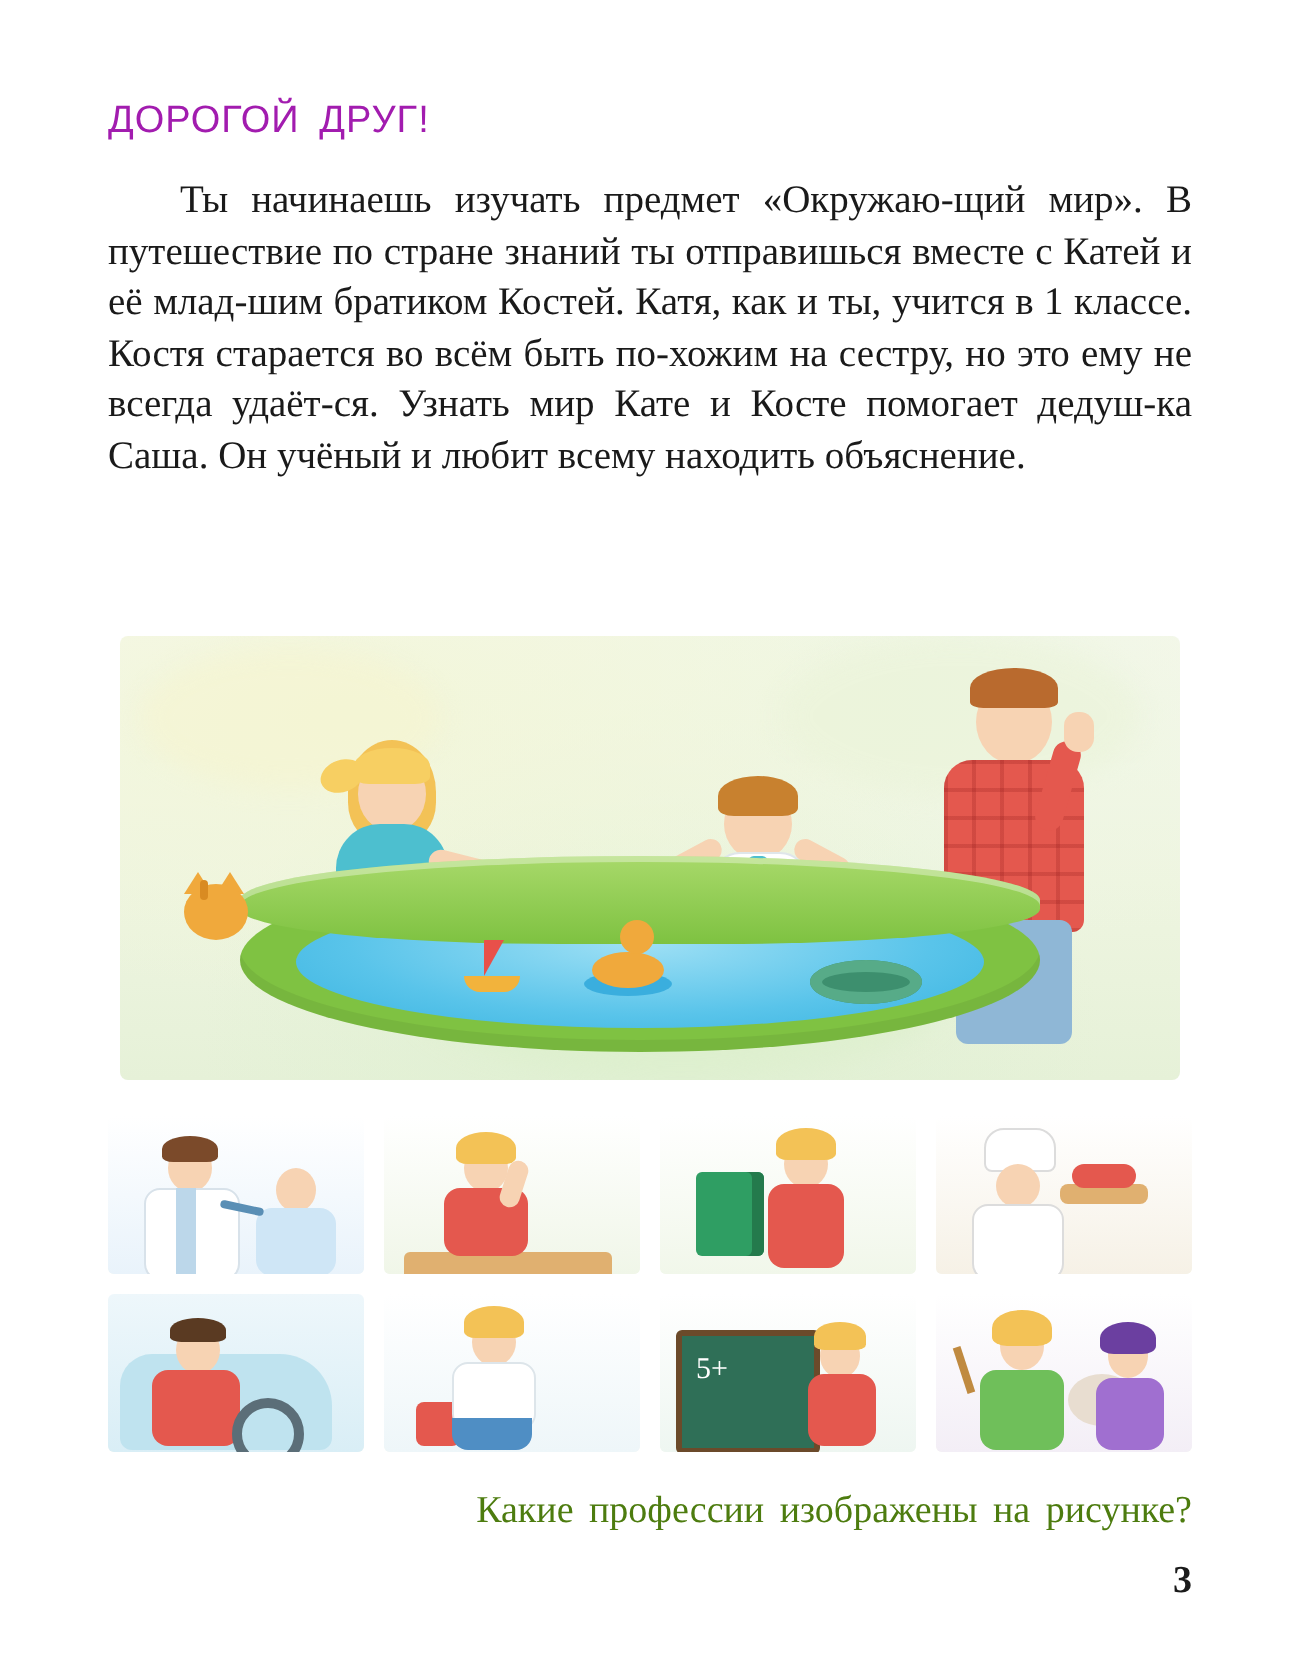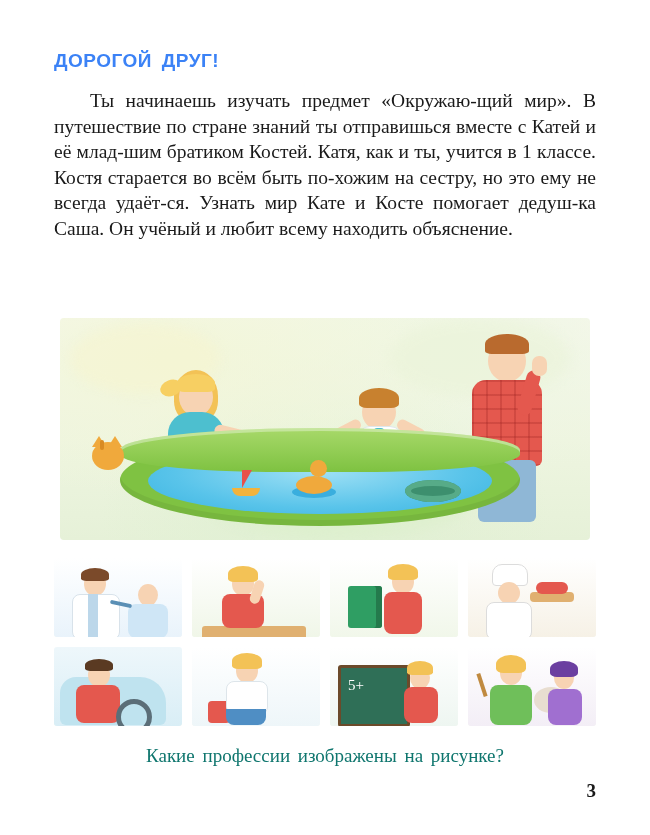--- a/index.html
+++ b/index.html
@@ -17,47 +17,47 @@
   .page {
     position: absolute;
     inset: 0;
     padding: 0;
   }
   .heading {
     position: absolute;
     left: 54px;
     top: 50px;
     font-family: "Liberation Sans", sans-serif;
-    font-weight: bold;
+    font-weight: normal;
     font-size: 19px;
     letter-spacing: 0.5px;
-    color: #3b82f6;
+    color: #a21caf;
     word-spacing: 4px;
   }
   .intro {
     position: absolute;
     left: 54px;
     top: 88px;
     width: 542px;
     font-size: 19.5px;
     line-height: 25.5px;
     color: #1a1a1a;
     text-align: justify;
     text-justify: inter-word;
     text-indent: 36px;
     hyphens: manual;
   }
   .question {
     position: absolute;
     left: 54px;
     top: 745px;
     width: 542px;
-    text-align: center;
+    text-align: right;
     font-size: 19px;
-    color: #0f766e;
+    color: #4d7c0f;
     word-spacing: 3px;
   }
   .page-number {
     position: absolute;
     right: 54px;
     top: 780px;
     font-size: 19px;
     font-weight: bold;
     color: #1a1a1a;
   }

